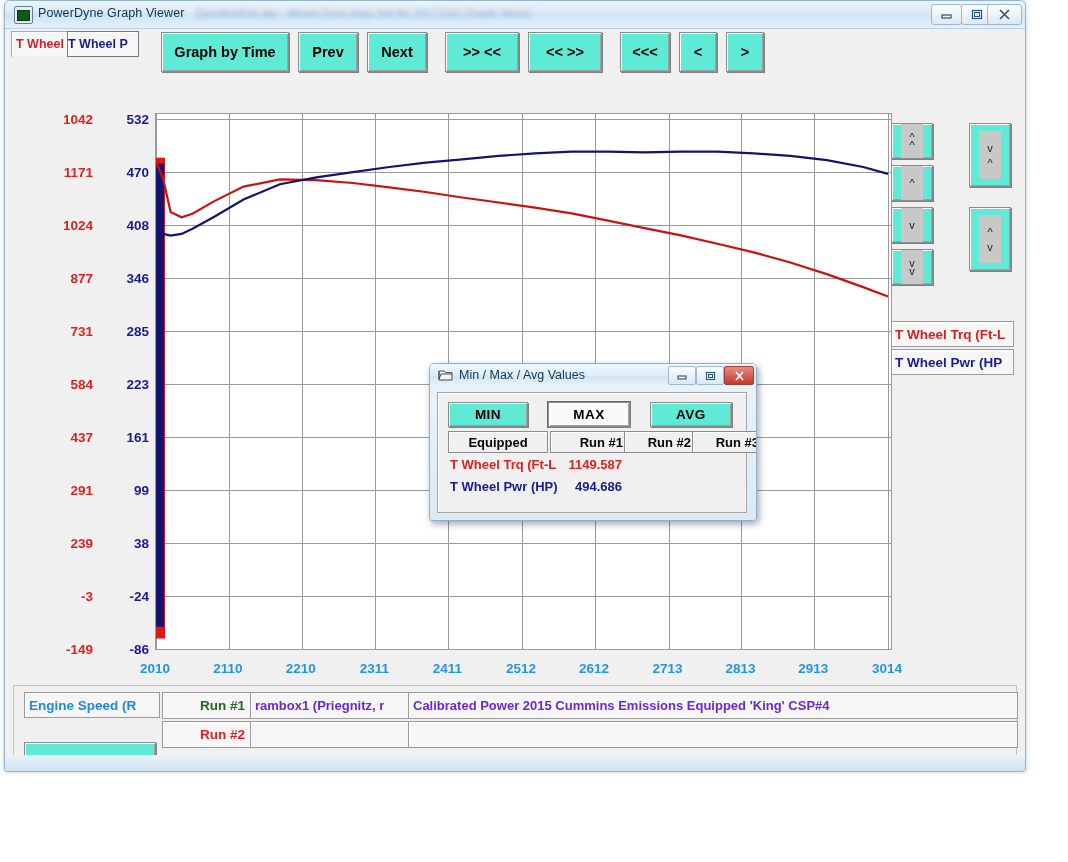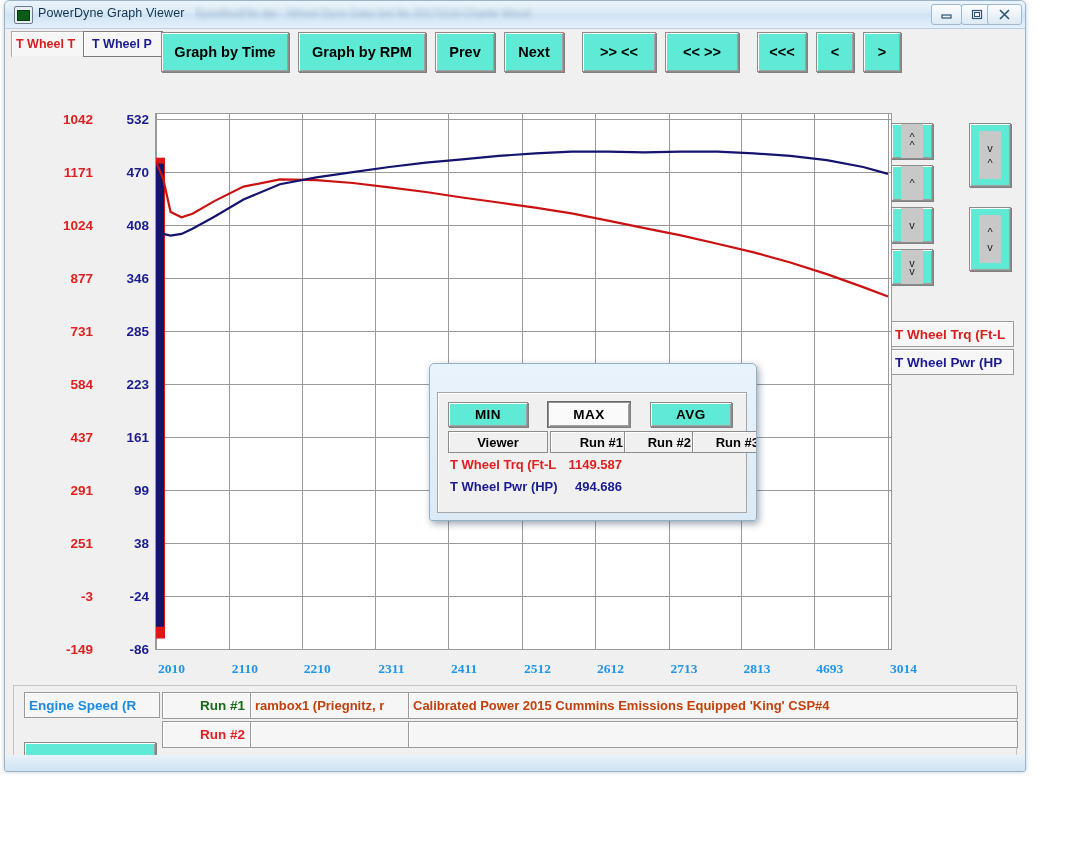--- a/index.html
+++ b/index.html
@@ -43,24 +43,24 @@
   .btn3d{background:#5eead4;border:1px solid #8c8c8c;
     box-shadow:inset 1px 1px 0 #ffffff, inset -1px -1px 0 #a0a0a0, 1px 1px 0 #808080;
     display:flex;align-items:center;justify-content:center;
     font-family:"Liberation Sans",sans-serif;color:#000;user-select:none;}
 
   
   #tab-trq{position:absolute;left:6px;top:2px;width:70px;height:24px;
     background:#f6f6f6;border:1px solid #a8a8a8;border-bottom:2px solid #f0f0f0;
     box-shadow:inset 1px 1px 0 #fff;display:flex;align-items:center;
     padding-left:4px;overflow:hidden;}
-  #tab-pwr{position:absolute;left:78px;top:2px;width:70px;height:24px;
+  #tab-pwr{position:absolute;left:62px;top:2px;width:70px;height:24px;
     background:#f6f6f6;border:1px solid #7a7a7a;
     box-shadow:inset 1px 1px 0 #fff;display:flex;align-items:center;
-    padding-left:8px;overflow:hidden;}
+    padding-left:0;overflow:hidden;}
   .tab-lbl{font-size:12.5px;font-weight:bold;white-space:nowrap;}
   .c-red{color:#d81f1f;} .c-blue{color:#1b1b8f;}
 
   
   #toolbar{position:absolute;left:156px;top:3px;height:40px;display:flex;align-items:flex-start;}
   #toolbar .tb{height:38px;margin-right:9px;font-size:14.5px;font-weight:bold;}
   .tb-wide{width:126px;} .tb-nav{width:58px;} .tb-arrows{width:72px;}
   .tb-arrows2{width:48px;} .tb-sm{width:36px;}
   .gap-l{margin-left:9px;}
 
@@ -72,22 +72,22 @@
   .ax-pwr{position:absolute;left:92px;width:52px;text-align:right;
     font-size:13.5px;font-weight:bold;color:#1b1b8f;}
 
   
   #plot{position:absolute;left:150px;top:84px;width:735px;height:535px;
     background:#ffffff;border:1px solid #9a9a9a;overflow:hidden;}
   #plot svg{display:block;}
 
   
   #axis-x{position:absolute;left:150px;top:632px;width:760px;height:22px;}
-  .xt{position:absolute;top:0;width:60px;margin-left:-30px;text-align:right;
-    font-size:13.5px;font-weight:bold;color:#2196e8;font-family:Liberation Serif, serif;}
+  .xt{position:absolute;top:0;width:60px;margin-left:-30px;text-align:center;
+    font-size:13.5px;font-weight:bold;color:#2196e8;}
 
   
   #rpanel{position:absolute;left:886px;top:80px;width:128px;height:285px;}
   .sbtn{position:absolute;width:40px;height:34px;}
   .sbtn .inner{width:22px;height:100%;background:#c8c8c8;
     display:flex;flex-direction:column;align-items:center;justify-content:center;}
   .sbtn2{position:absolute;width:40px;height:62px;}
   .sbtn2 .inner{width:22px;height:48px;background:#c8c8c8;
     display:flex;flex-direction:column;align-items:center;justify-content:center;}
   .chev{font-size:11px;line-height:8px;color:#202020;font-family:"Liberation Sans",sans-serif;}
@@ -113,21 +113,21 @@
   .run-lbl{position:absolute;width:82px;height:25px;background:#f6f6f6;
     border:1px solid #9a9a9a;box-shadow:inset 1px 1px 0 #fff;
     display:flex;align-items:center;justify-content:flex-end;padding-right:5px;
     font-size:13.5px;font-weight:bold;}
   .run-f1{position:absolute;left:236px;width:154px;height:25px;background:#f6f6f6;
     border:1px solid #9a9a9a;box-shadow:inset 1px 1px 0 #fff;
     display:flex;align-items:center;padding-left:4px;overflow:hidden;}
   .run-f2{position:absolute;left:394px;width:604px;height:25px;background:#f6f6f6;
     border:1px solid #9a9a9a;box-shadow:inset 1px 1px 0 #fff;
     display:flex;align-items:center;padding-left:4px;overflow:hidden;}
-  .rf{font-size:13px;font-weight:bold;color:#c2410c;white-space:nowrap;}
+  .rf{font-size:13px;font-weight:bold;color:#6d28d9;white-space:nowrap;}
 
   
   #dialog{position:absolute;left:424px;top:334px;width:326px;height:156px;
     border:1px solid #8fb0c8;border-radius:5px 5px 3px 3px;
     background:linear-gradient(180deg,#e9f3fb,#dbeaf5);
     box-shadow:2px 3px 7px rgba(40,60,80,.45);overflow:hidden;}
   #dlg-title{position:relative;height:24px;
     background:linear-gradient(180deg,#eef6fc 0%,#e0eef8 45%,#d4e6f4 52%,#e9f4fc 100%);}
   #dlg-icon{position:absolute;left:8px;top:4px;width:15px;height:14px;}
   #dlg-text{position:absolute;left:29px;top:4px;font-size:12.5px;color:#123450;}
@@ -201,21 +201,20 @@
 
     <div id="tab-trq">
       <span class="tab-lbl c-red">T Wheel T</span>
     </div>
     <div id="tab-pwr">
       <span class="tab-lbl c-blue">T Wheel P</span>
     </div>
 
     <div id="toolbar">
       <div class="btn3d tb tb-wide">Graph by Time</div>
-      <div class="btn3d tb tb-wide">Graph by RPM</div>
       <div class="btn3d tb tb-nav">Prev</div>
       <div class="btn3d tb tb-nav">Next</div>
       <div class="btn3d tb tb-arrows gap-l">&gt;&gt; &lt;&lt;</div>
       <div class="btn3d tb tb-arrows">&lt;&lt; &gt;&gt;</div>
       <div class="btn3d tb tb-arrows2 gap-l">&lt;&lt;&lt;</div>
       <div class="btn3d tb tb-sm">&lt;</div>
       <div class="btn3d tb tb-sm">&gt;</div>
 
     </div>
 
@@ -246,21 +245,21 @@
       </div>
       <div class="ax-row" style="top:323px">
         <div class="ax-trq">437</div>
         <div class="ax-pwr">161</div>
       </div>
       <div class="ax-row" style="top:376px">
         <div class="ax-trq">291</div>
         <div class="ax-pwr">99</div>
       </div>
       <div class="ax-row" style="top:429px">
-        <div class="ax-trq">251</div>
+        <div class="ax-trq">239</div>
         <div class="ax-pwr">38</div>
       </div>
       <div class="ax-row" style="top:482px">
         <div class="ax-trq">-3</div>
         <div class="ax-pwr">-24</div>
       </div>
       <div class="ax-row" style="top:535px">
         <div class="ax-trq">-149</div>
         <div class="ax-pwr">-86</div>
       </div>
@@ -304,21 +303,21 @@
     <div id="axis-x">
         <div class="xt" style="left:0px">2010</div>
         <div class="xt" style="left:72.90836653386454px">2110</div>
         <div class="xt" style="left:145.81673306772907px">2210</div>
         <div class="xt" style="left:219.4541832669323px">2311</div>
         <div class="xt" style="left:292.3625498007968px">2411</div>
         <div class="xt" style="left:366px">2512</div>
         <div class="xt" style="left:438.9083665338646px">2612</div>
         <div class="xt" style="left:512.5458167330678px">2713</div>
         <div class="xt" style="left:585.4541832669322px">2813</div>
-        <div class="xt" style="left:658.3625498007968px">4693</div>
+        <div class="xt" style="left:658.3625498007968px">2913</div>
         <div class="xt" style="left:732px">3014</div>
       </div>
 
     <div id="rpanel">
       <div class="btn3d sbtn" style="left:0;top:14px">
         <div class="inner">
             <span class="chev">^</span>
             <span class="chev">^</span>
           </div>
       </div>
@@ -376,26 +375,49 @@
       <div class="run-f1" style="top:35px">
         <span class="rf"></span>
       </div>
       <div class="run-f2" style="top:35px">
         <span class="rf"></span>
       </div>
 
     </div>
 
     <div id="dialog">
+      <div id="dlg-title">
+        <svg id="dlg-icon" viewBox="0 0 15 14">
+          <path d="M1 3 L6 3 L7.5 4.6 L14 4.6 L14 12 L1 12 Z" fill="#f4f4f4" stroke="#4a4a4a" stroke-width="1"></path>
+          <path d="M1 3 L1 11 L3 6 L14 6" fill="none" stroke="#4a4a4a" stroke-width="1"></path>
+        </svg>
+        <div id="dlg-text">Min / Max / Avg Values</div>
+        <div class="dbtn" id="dlg-min">
+          <svg width="10" height="8" viewBox="0 0 10 8">
+              <rect x="1" y="4" width="8" height="3" fill="none" stroke="#2b5570" stroke-width="1.1"></rect>
+            </svg>
+        </div>
+        <div class="dbtn" id="dlg-max">
+          <svg width="11" height="10" viewBox="0 0 11 10">
+              <rect x="1.5" y="1.5" width="8" height="7" fill="none" stroke="#2b5570" stroke-width="1.1"></rect>
+              <rect x="3.5" y="3.5" width="4" height="3" fill="none" stroke="#2b5570" stroke-width="1"></rect>
+            </svg>
+        </div>
+        <div id="dlg-close">
+          <svg width="11" height="10" viewBox="0 0 11 10">
+              <path d="M2 1 L9 9 M9 1 L2 9" stroke="#ffffff" stroke-width="1.7" fill="none"></path>
+            </svg>
+        </div>
+      </div>
       <div id="dlg-body">
         <div class="btn3d mbtn" id="m-min">MIN</div>
         <div class="btn3d mbtn" id="m-max">MAX</div>
         <div class="btn3d mbtn" id="m-avg">AVG</div>
 
-        <div class="hcell" id="h-ch">Viewer</div>
+        <div class="hcell" id="h-ch">Equipped</div>
         <div class="hcell" id="h-r1">Run #1</div>
         <div class="hcell" id="h-r2">Run #2</div>
         <div class="hcell" id="h-r3">Run #3</div>
 
         <div class="vrow" id="vr-trq">
           <span class="vname" style="color:#e02020">T Wheel Trq (Ft-L</span>
           <span class="vval" style="color:#e02020">1149.587</span>
         </div>
         <div class="vrow" id="vr-pwr">
           <span class="vname" style="color:#1b1b8f">T Wheel Pwr (HP)</span>

